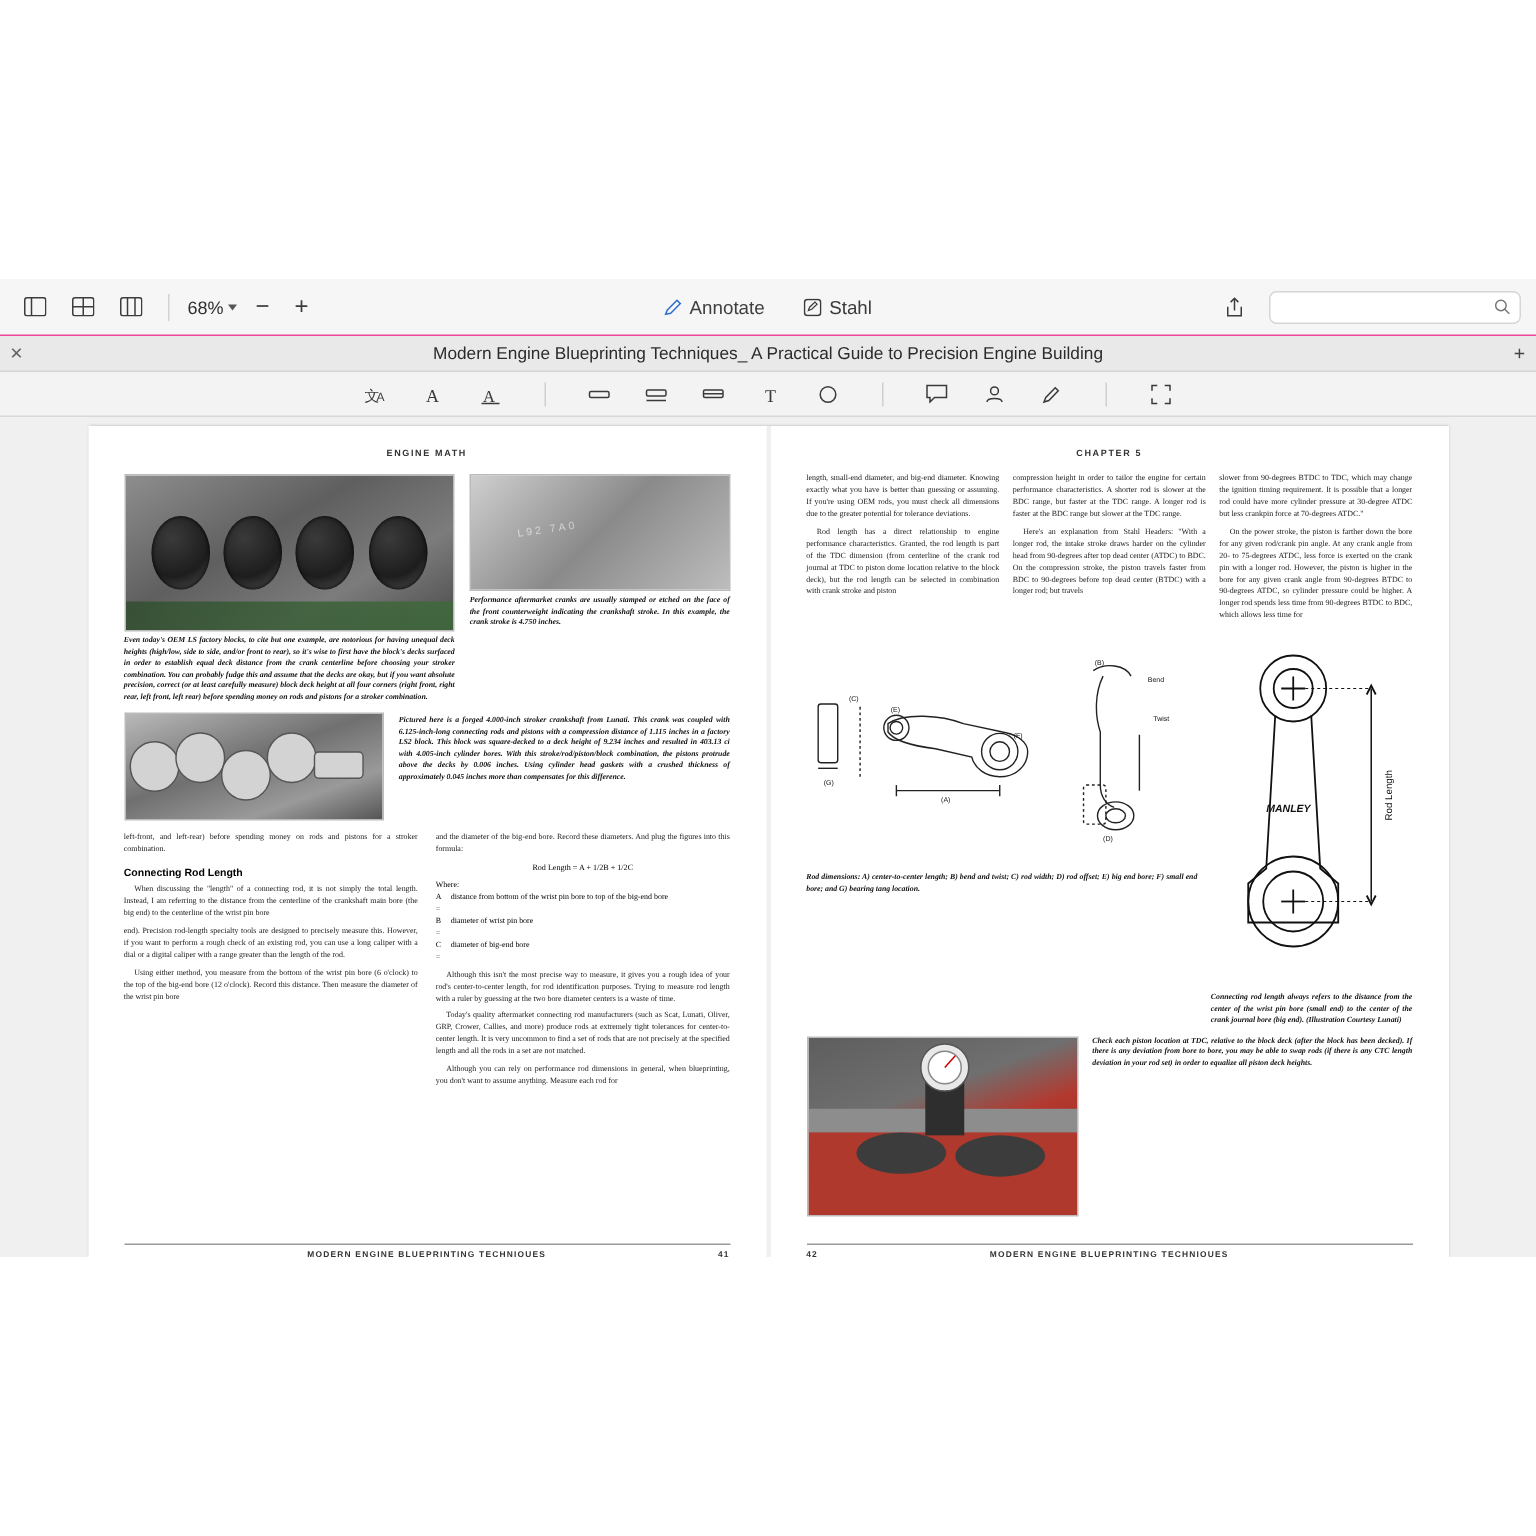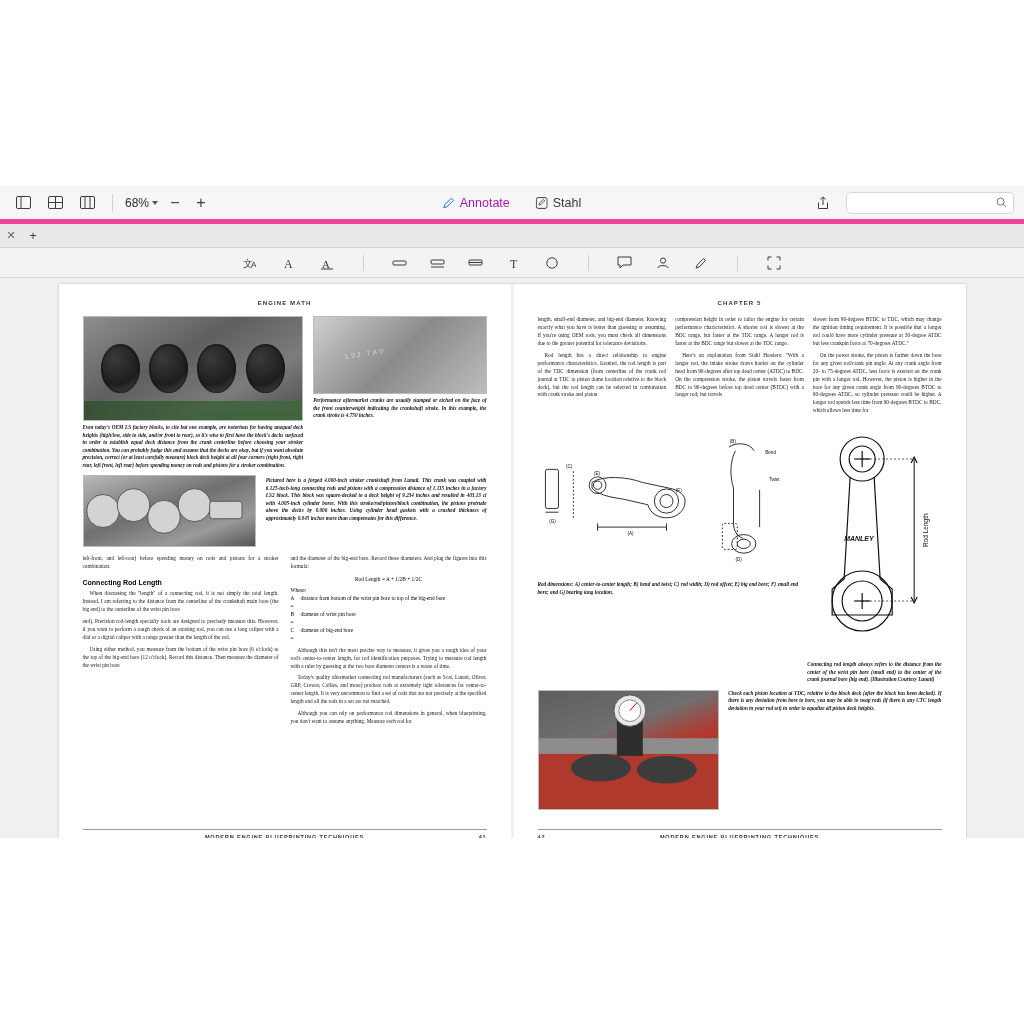--- a/index.html
+++ b/index.html
@@ -15,21 +15,21 @@
     left: 0; top: 186px;
     width: 1024px; height: 652px;
     background: #f2f2f2;
     display: flex;
     flex-direction: column;
   }
   
   .toolbar {
     height: 38px;
     background: #f6f6f6;
-    border-bottom: 5px solid #ec4899;
+    border-bottom: 1px solid #ec4899;
     display: flex;
     align-items: center;
     padding: 0 10px;
     gap: 6px;
     position: relative;
   }
   .tb-btn {
     width: 26px; height: 22px;
     display: flex; align-items: center; justify-content: center;
     border-radius: 4px;
@@ -55,21 +55,21 @@
     line-height: 16px;
   }
   .center-tools {
     position: absolute;
     left: 50%;
     transform: translateX(-50%);
     display: flex; align-items: center; gap: 26px;
     font-size: 12.5px;
   }
   .annotate {
-    display: flex; align-items: center; gap: 5px; color: #a21caf;
+    display: flex; align-items: center; gap: 5px; color: #404040;
   }
   .edit {
     display: flex; align-items: center; gap: 5px; color: #3a3a3a;
   }
   .right-tools {
     margin-left: auto;
     display: flex; align-items: center; gap: 10px;
   }
   .search-box {
     width: 168px; height: 22px;
@@ -298,20 +298,21 @@
         <svg width="11" height="11" viewBox="0 0 11 11">
             <circle cx="4.6" cy="4.6" r="3.5" fill="none" stroke="#777"></circle>
             <line x1="7.2" y1="7.2" x2="10.2" y2="10.2" stroke="#777"></line>
           </svg>
       </div>
     </div>
   </div>
 
   <div class="tabbar">
     <div class="tab-close">✕</div>
+    <div class="tab-title">Modern Engine Blueprinting Techniques_ A Practical Guide to Precision Engine Building</div>
     <div class="tab-add">+</div>
   </div>
 
   <div class="annobar">
     <div class="anno-tool">
       <svg width="16" height="14" viewBox="0 0 16 14">
           <text x="0" y="11" font-size="10" font-family="Liberation Sans, sans-serif" fill="#3a3a3a">文</text>
           <text x="8" y="11" font-size="8" font-family="Liberation Sans, sans-serif" fill="#3a3a3a">A</text>
         </svg>
     </div>

